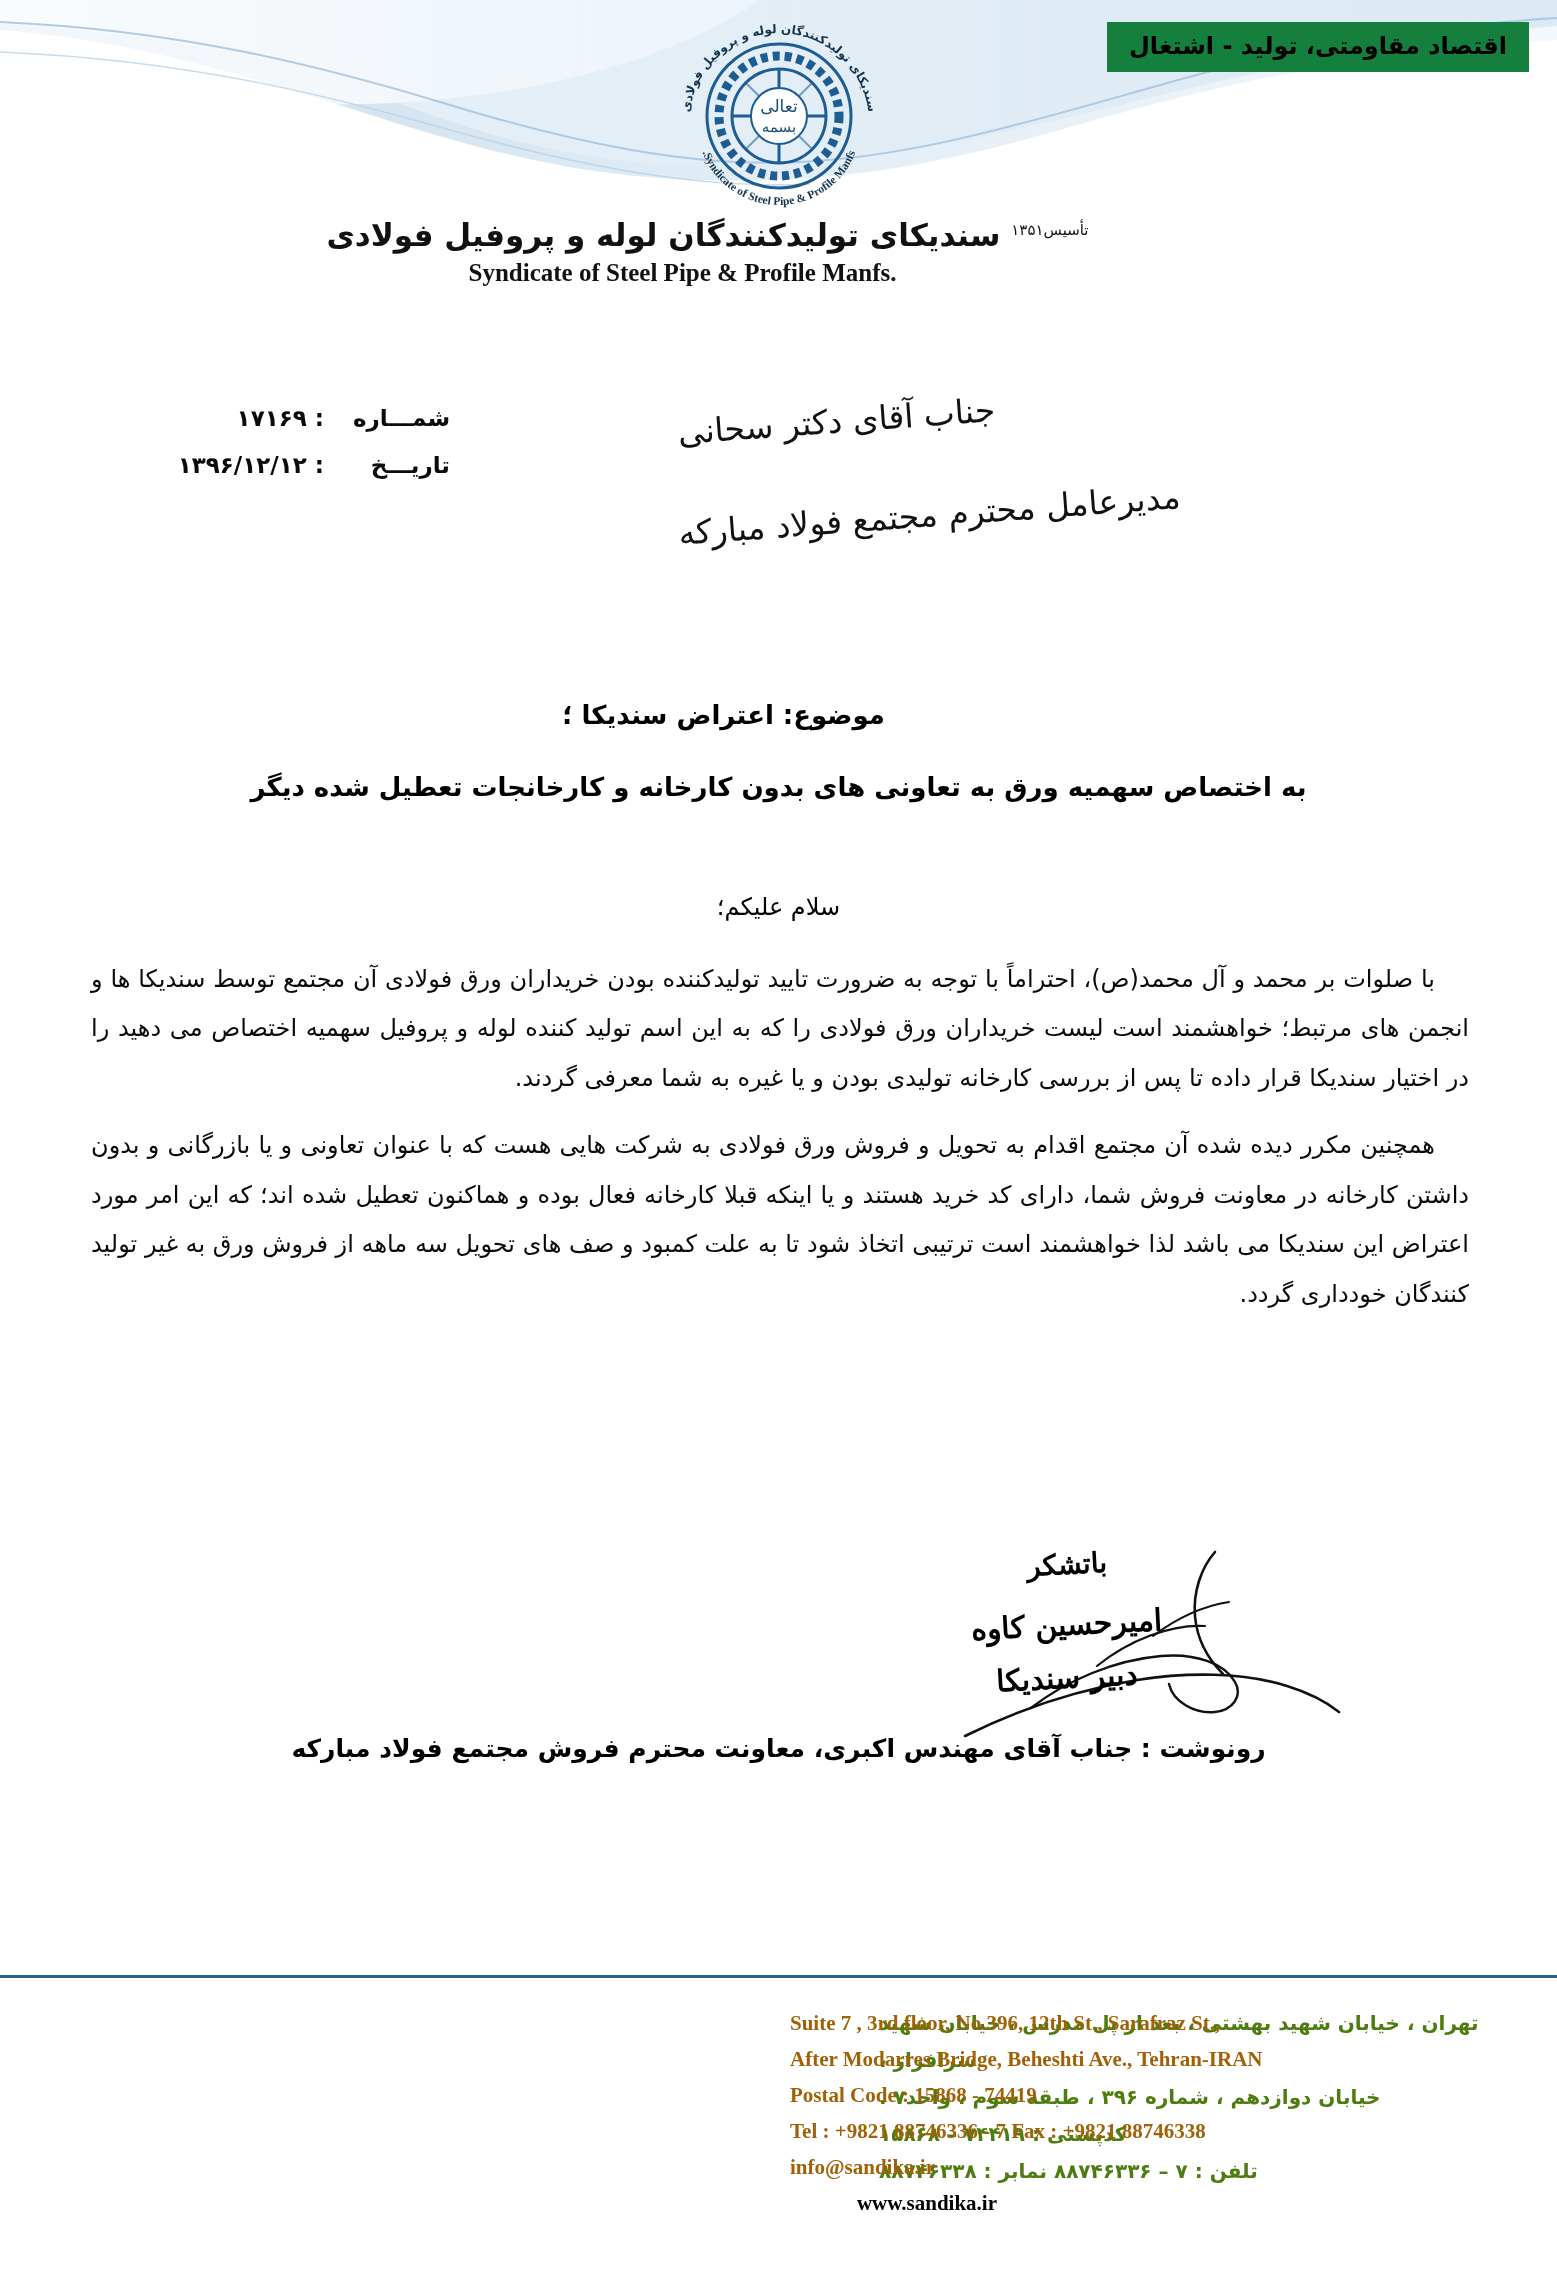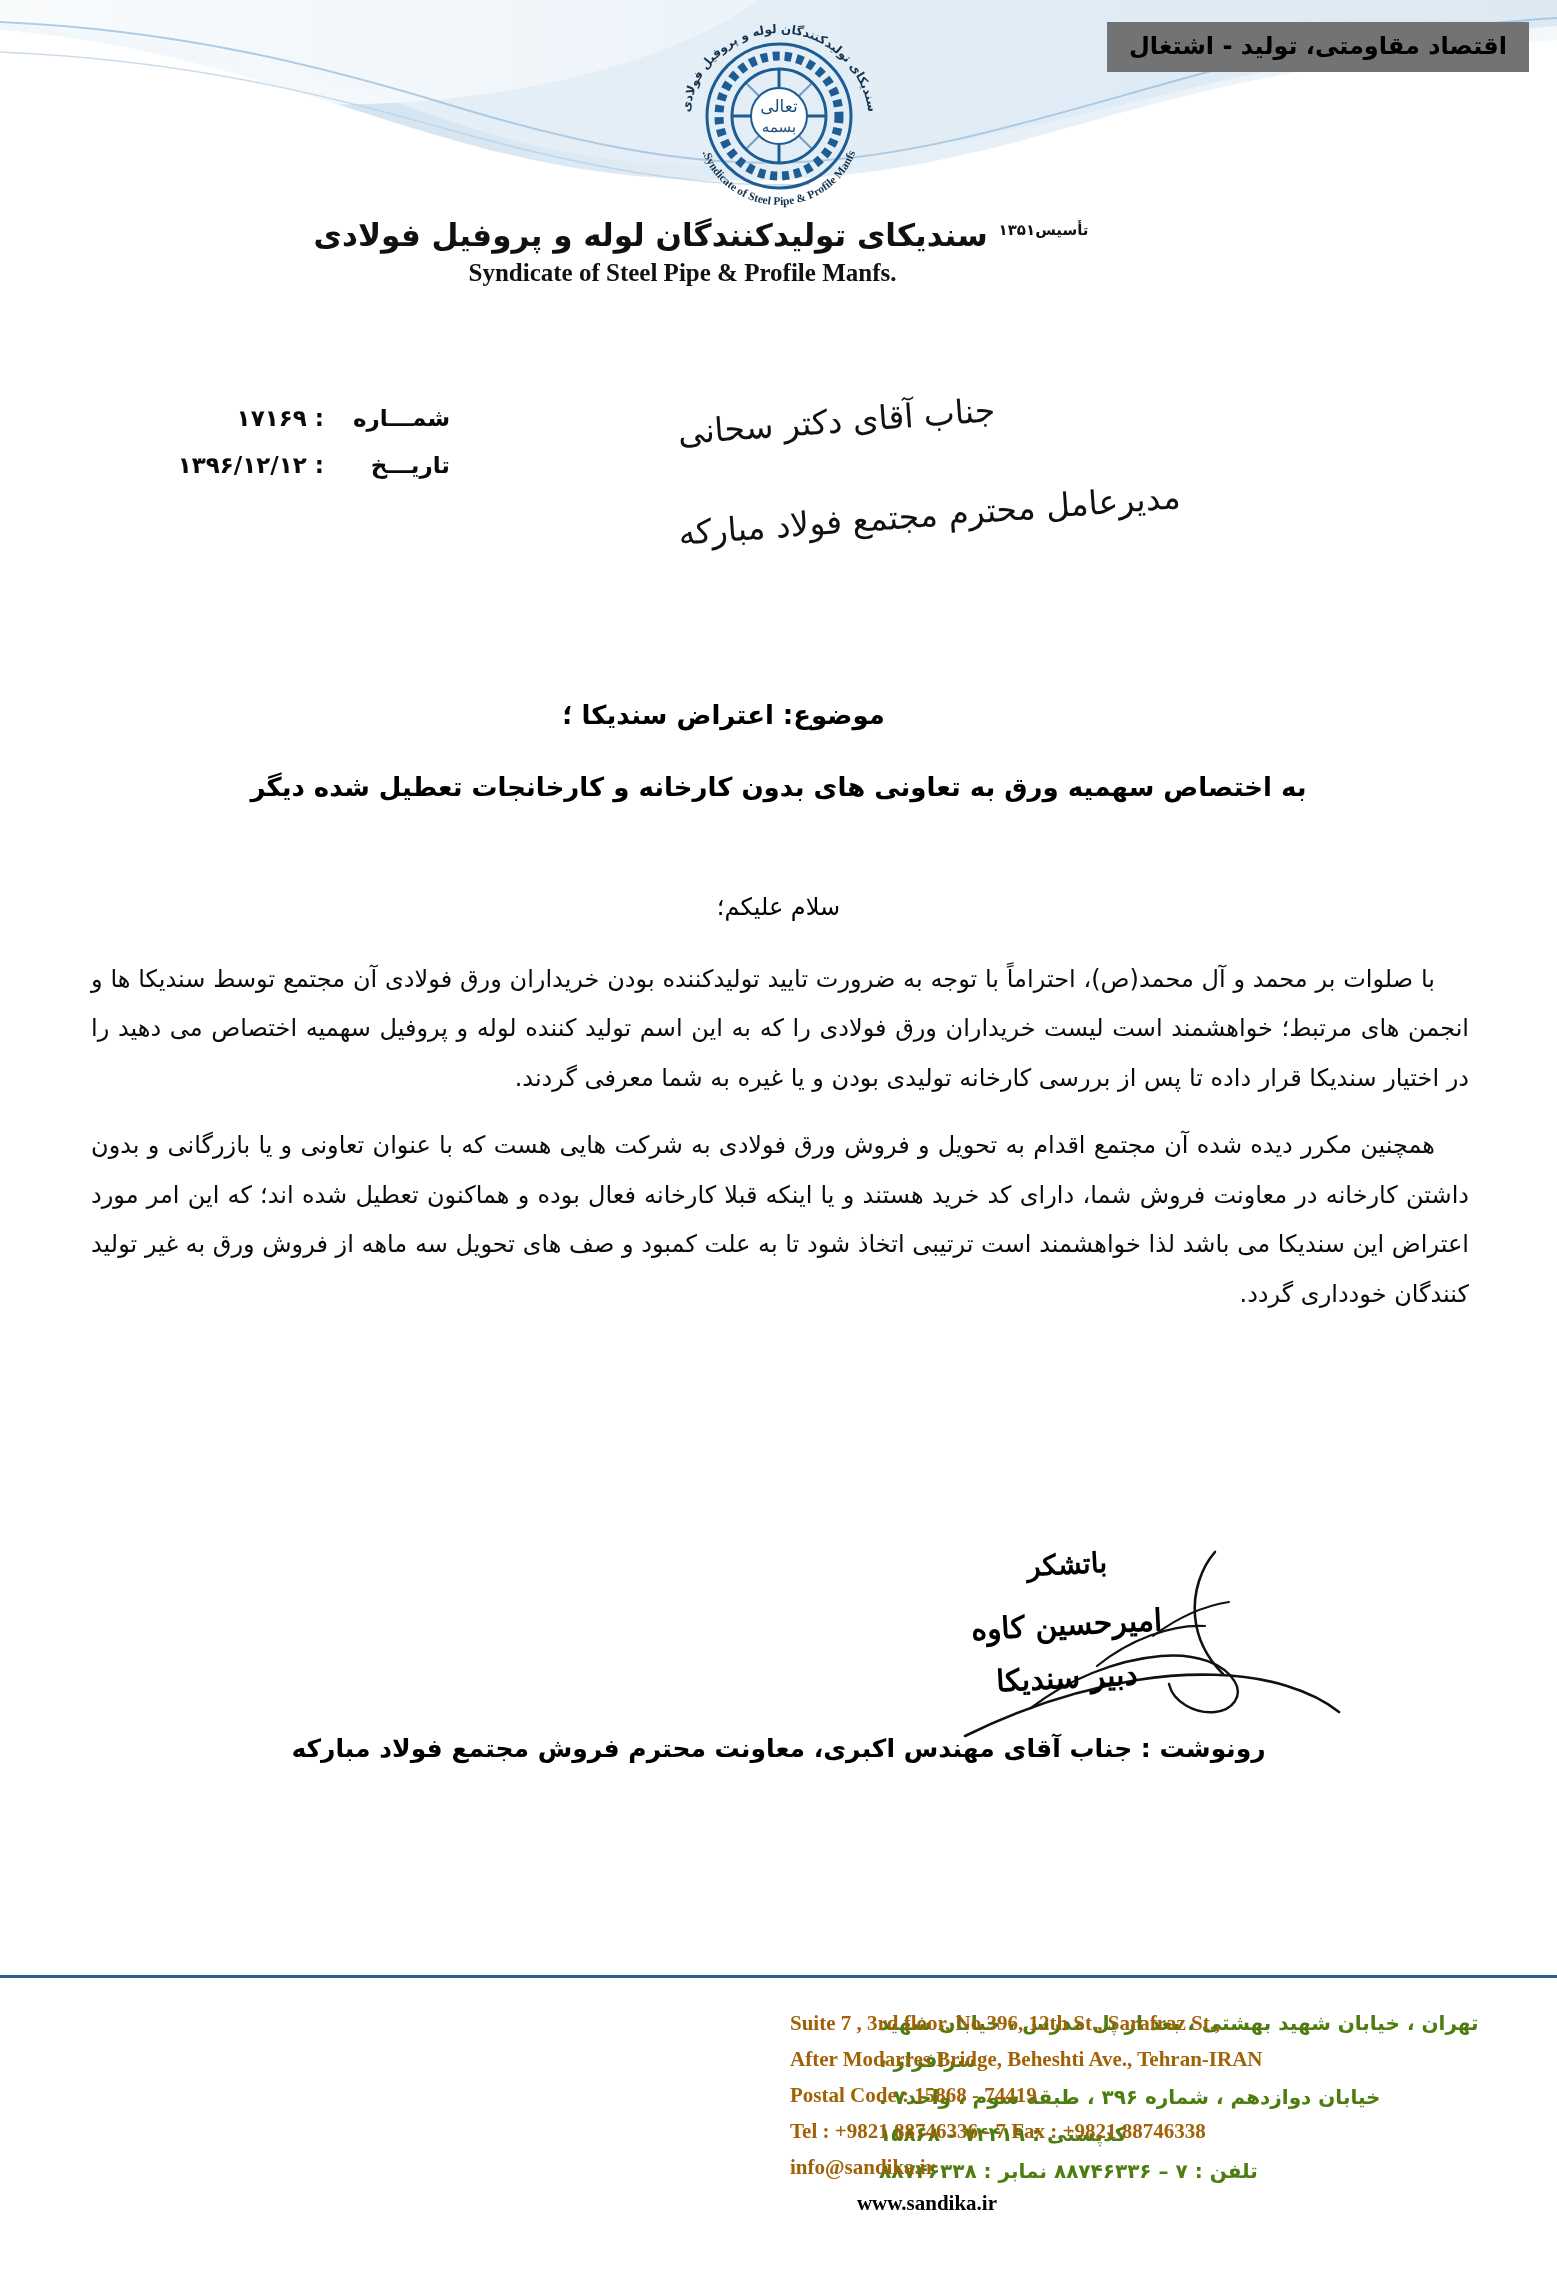--- a/index.html
+++ b/index.html
@@ -24,21 +24,21 @@
     height: 250px;
     overflow: hidden;
     pointer-events: none;
   }
 
   
   .slogan-box {
     position: absolute;
     top: 22px;
     right: 28px;
-    background: #737373;
+    background: #15803d;
     padding: 10px 22px 12px 22px;
     font-size: 24px;
     font-weight: bold;
     color: #000;
     letter-spacing: 0;
     white-space: nowrap;
     font-family: "DejaVu Sans", "Liberation Sans", sans-serif;
   }
 
   
@@ -61,21 +61,21 @@
     font-size: 31px;
     font-weight: bold;
     color: #111;
     direction: rtl;
     font-family: "DejaVu Sans", "Liberation Sans", sans-serif;
     white-space: nowrap;
   }
   .org-found {
     font-size: 15px;
     vertical-align: super;
-    font-weight: bold;
+    font-weight: normal;
   }
   .org-name-en {
     margin-top: 6px;
     font-size: 25px;
     font-weight: bold;
     font-family: "Liberation Serif", "DejaVu Serif", serif;
     color: #111;
     direction: ltr;
   }
 

